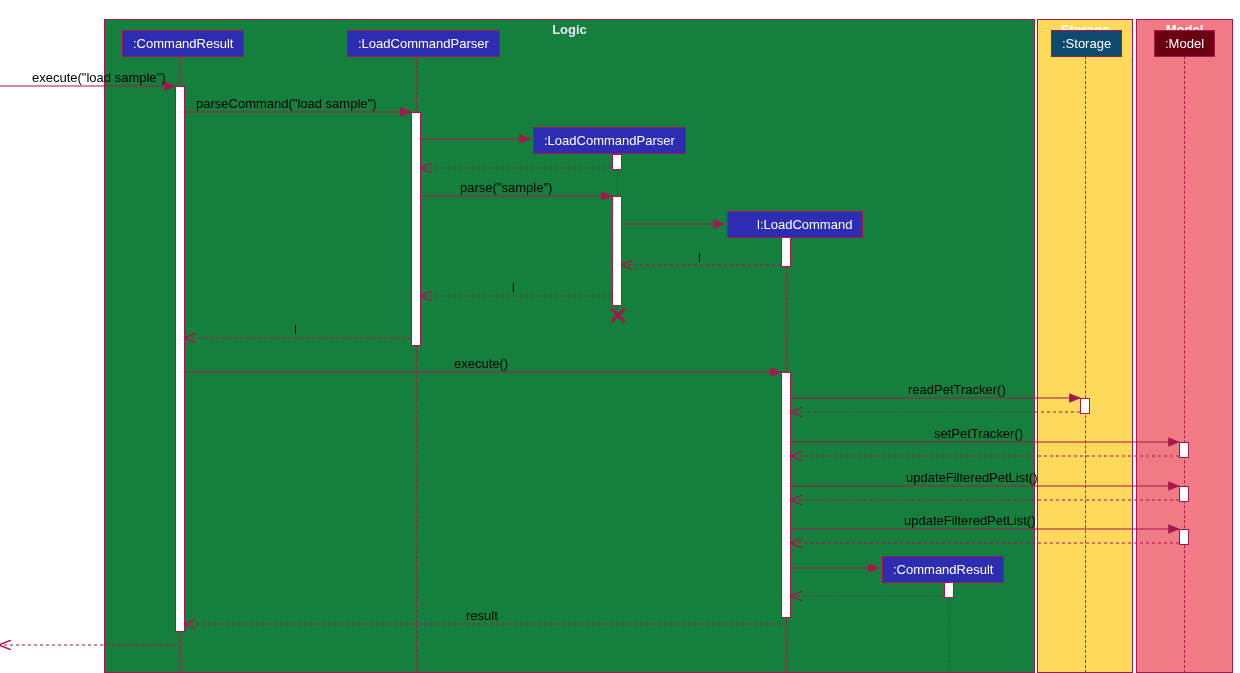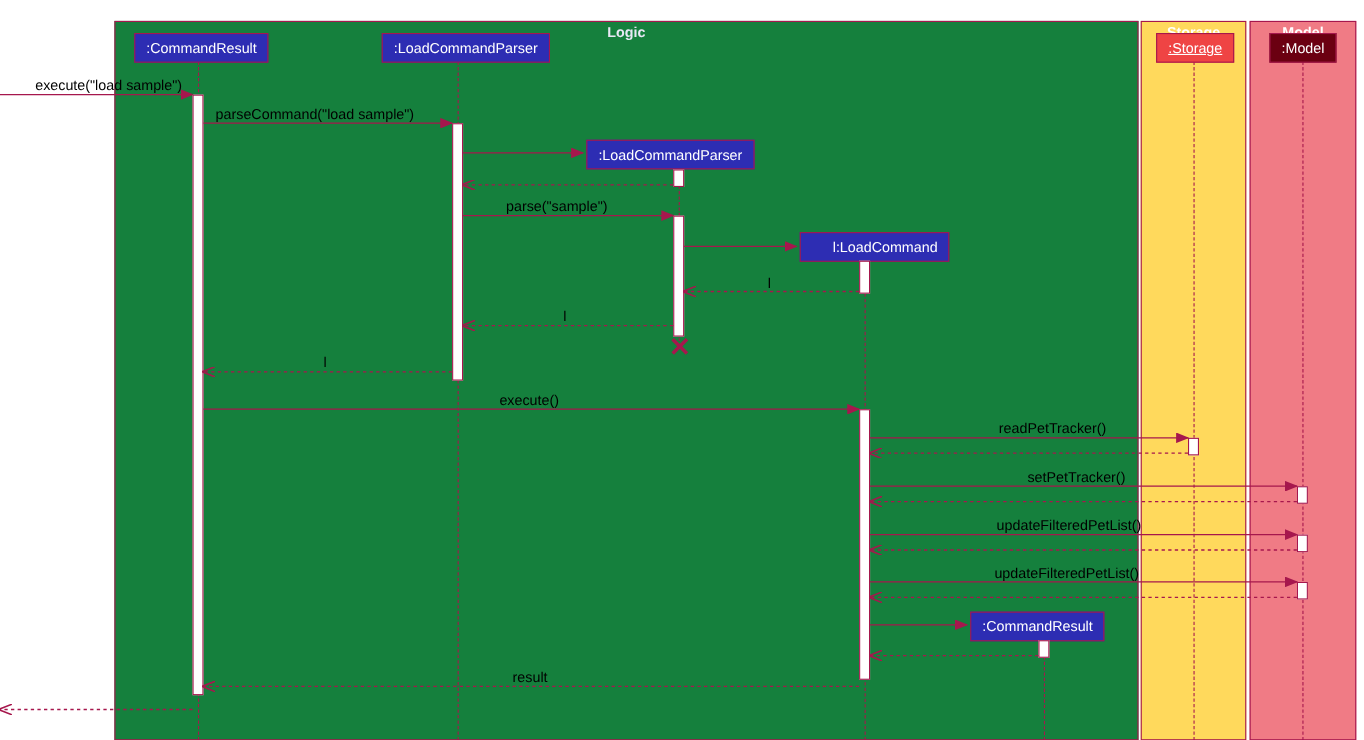--- a/index.html
+++ b/index.html
@@ -62,21 +62,21 @@
     position: absolute;
     z-index: 3;
     padding: 5px 10px;
     border: 1.5px solid #a6174d;
     color: #fff;
     font-weight: normal;
     box-sizing: border-box;
     white-space: nowrap;
   }
   .participant.blue { background: #2d2db3; }
-  .participant.gold { background: #ef4444; text-decoration: underline; }
+  .participant.gold { background: #0c4a6e; }
   .participant.maroon { background: #6b0011; }
 
   .lifeline {
     position: absolute;
     width: 0;
     border-left: 1.5px dashed #a6174d;
     z-index: 2;
   }
 
   .activation {

